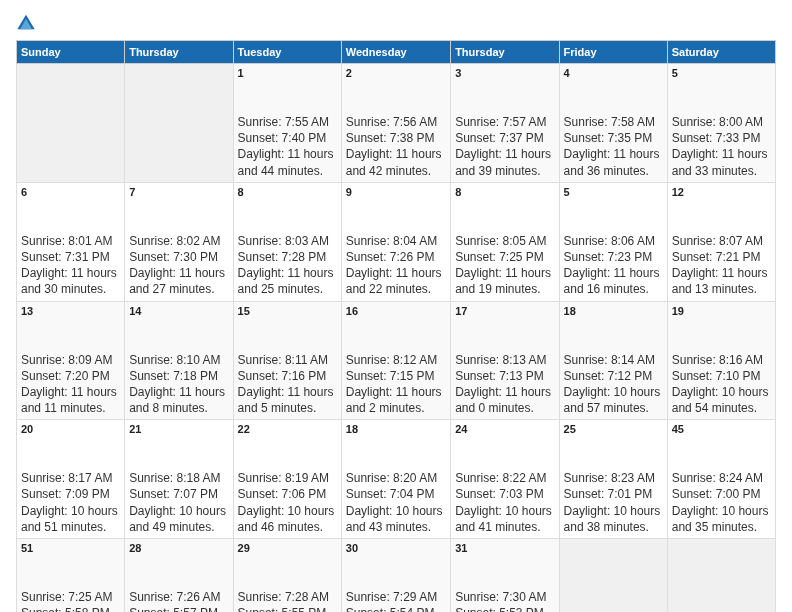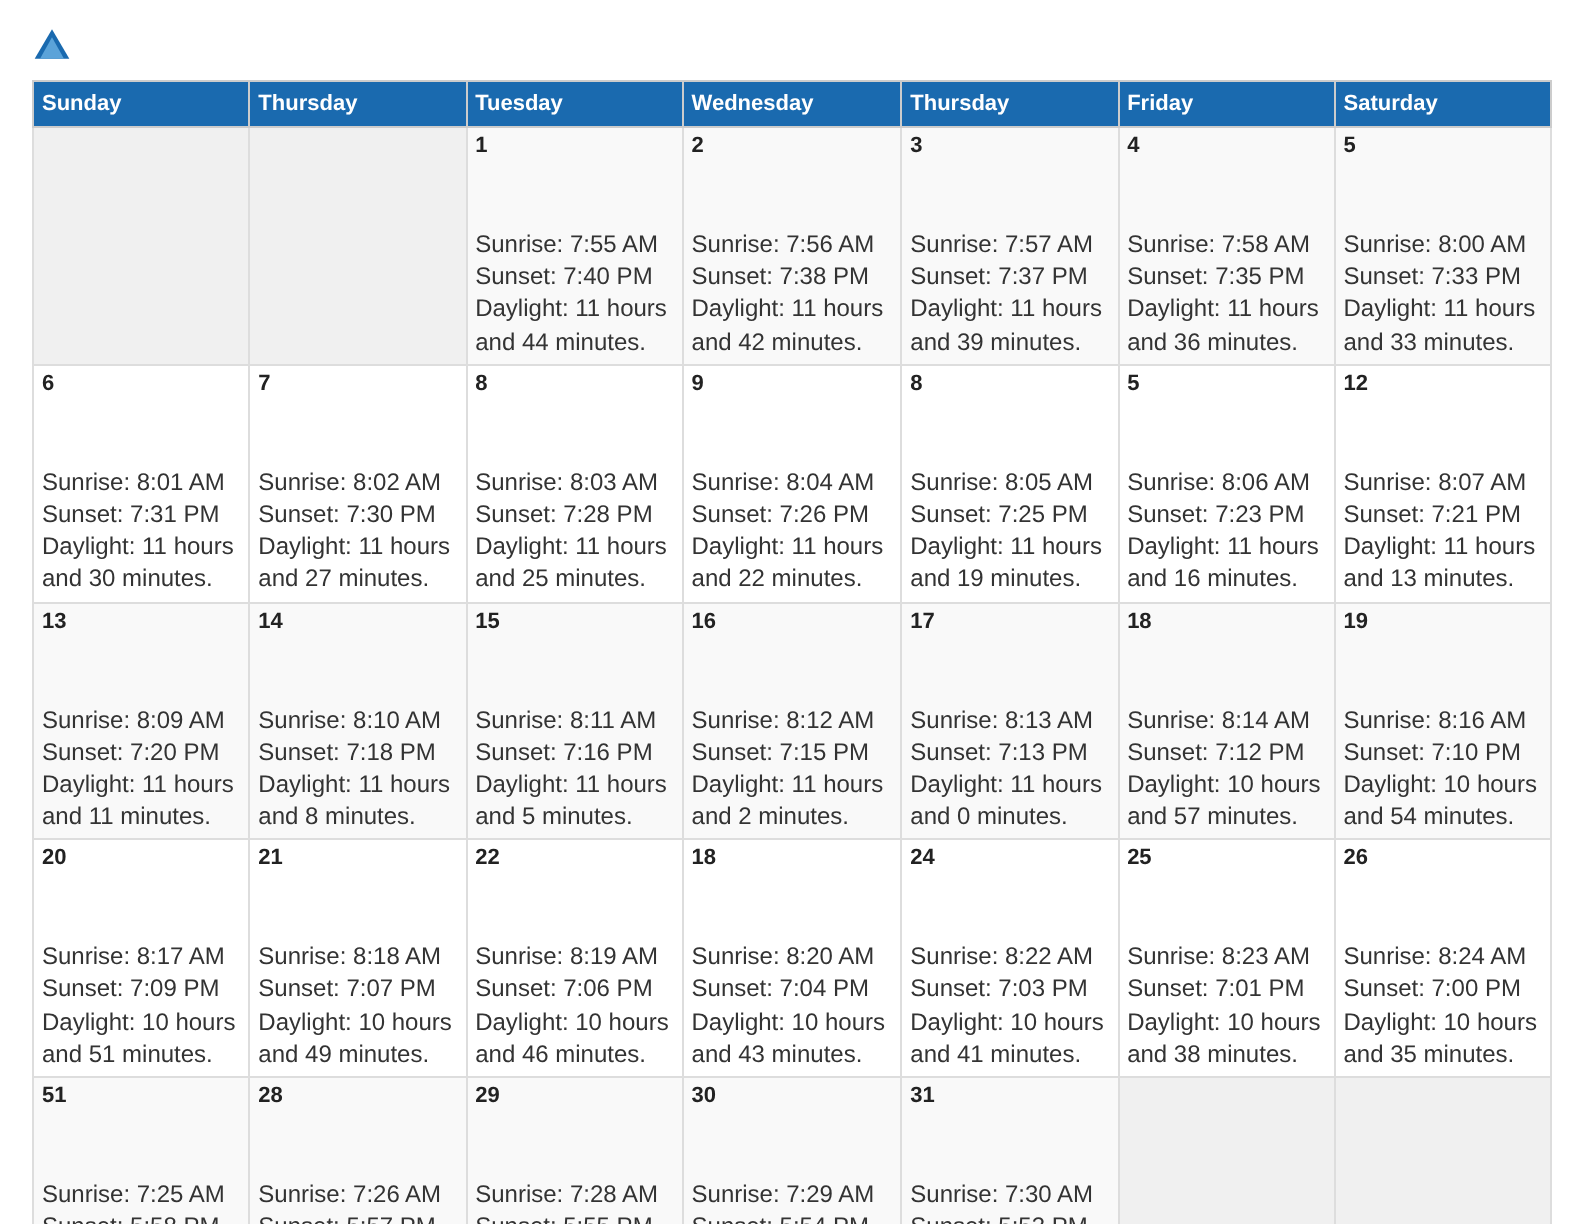--- a/index.html
+++ b/index.html
@@ -235,21 +235,21 @@
           </td>
           <td>
             <span class="day-num">24</span>
             <div class="day-info">Sunrise: 8:22 AM<br>Sunset: 7:03 PM<br>Daylight: 10 hours and 41 minutes.</div>
           </td>
           <td>
             <span class="day-num">25</span>
             <div class="day-info">Sunrise: 8:23 AM<br>Sunset: 7:01 PM<br>Daylight: 10 hours and 38 minutes.</div>
           </td>
           <td>
-            <span class="day-num">26</span>
+            <span class="day-num">45</span>
             <div class="day-info">Sunrise: 8:24 AM<br>Sunset: 7:00 PM<br>Daylight: 10 hours and 35 minutes.</div>
           </td>
         </tr>
         <tr>
           <td>
             <span class="day-num">51</span>
             <div class="day-info">Sunrise: 7:25 AM<br>Sunset: 5:58 PM<br>Daylight: 10 hours and 33 minutes.</div>
           </td>
           <td>
             <span class="day-num">28</span>

